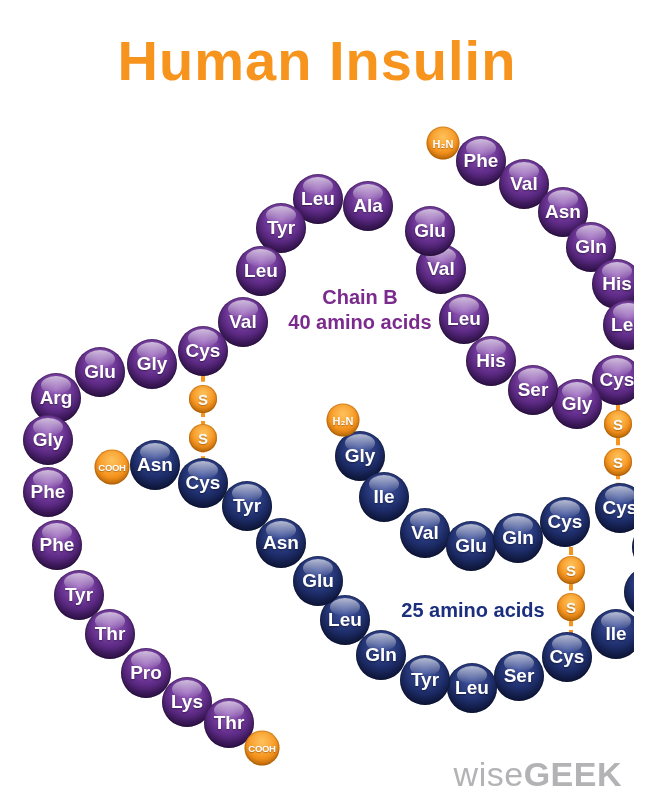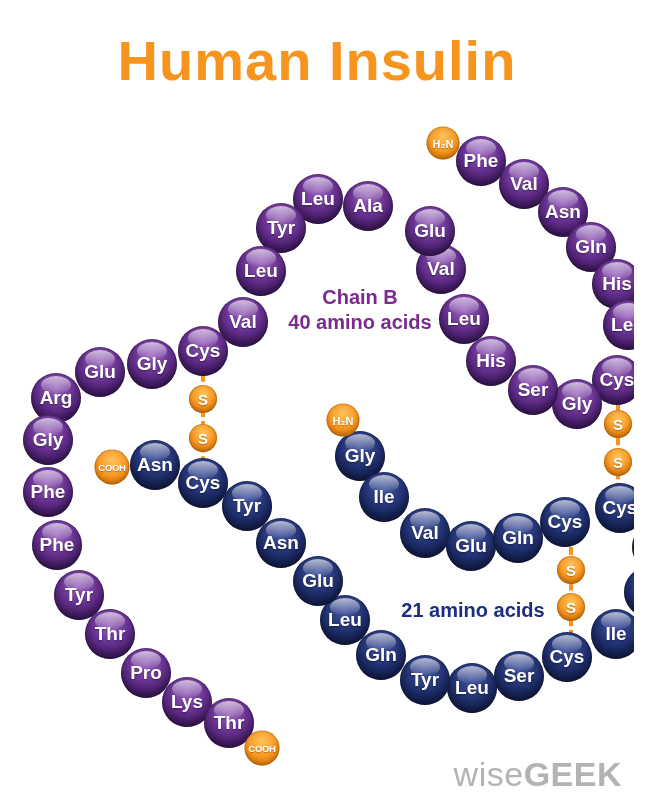--- a/index.html
+++ b/index.html
@@ -69,21 +69,21 @@
 
 <div class="canvas" id="diagram-canvas">
   <h1 class="title">Human Insulin</h1>
 
   <div class="chain-label chain-b">
     <div>Chain B</div>
     <div>40 amino acids</div>
   </div>
 
   <div class="chain-label chain-a">
-    <div>21 amino acids</div>
+    <div>25 amino acids</div>
   </div>
 
   <div class="watermark"><span class="wm-prefix">wise</span><span class="wm-suffix">GEEK</span></div>
 <div class="bond-line" style="left: 203px; top: 362px; height: 114px;"></div>
     <div class="bond-line" style="left: 618px; top: 392px; height: 110px;"></div>
     <div class="bond-line" style="left: 571px; top: 535px; height: 115px;"></div>
     <div class="aa purple" style="left: 481px; top: 161px;">Phe</div>
     <div class="aa purple" style="left: 524px; top: 184px;">Val</div>
     <div class="aa purple" style="left: 563px; top: 212px;">Asn</div>
     <div class="aa purple" style="left: 591px; top: 247px;">Gln</div>

